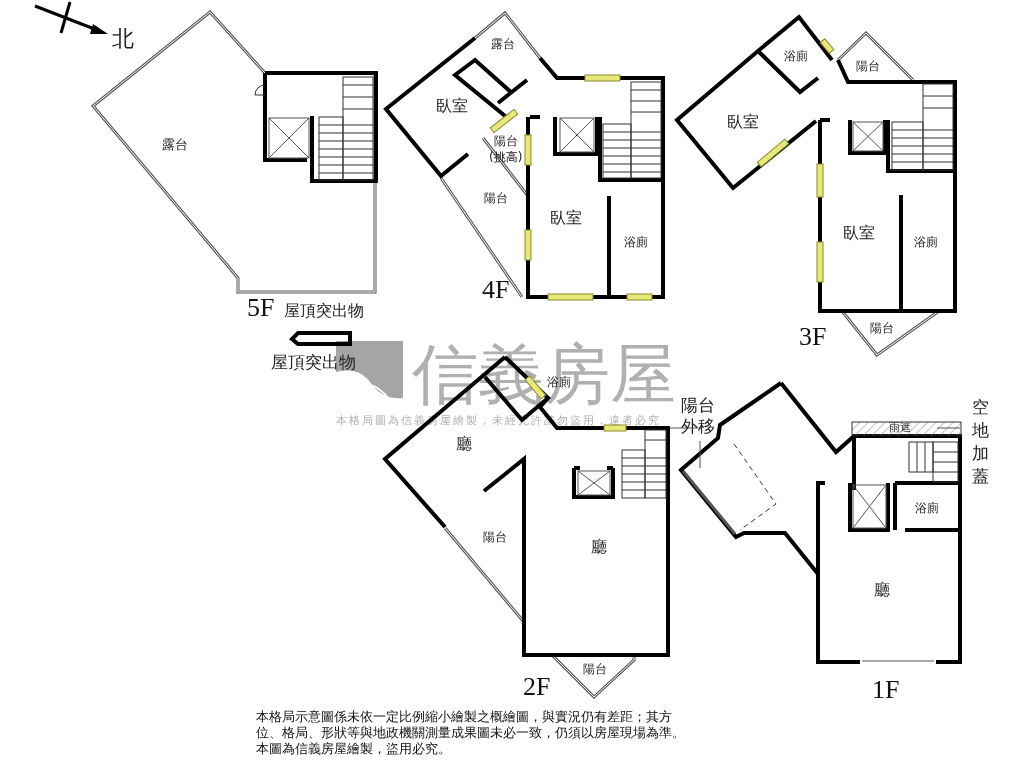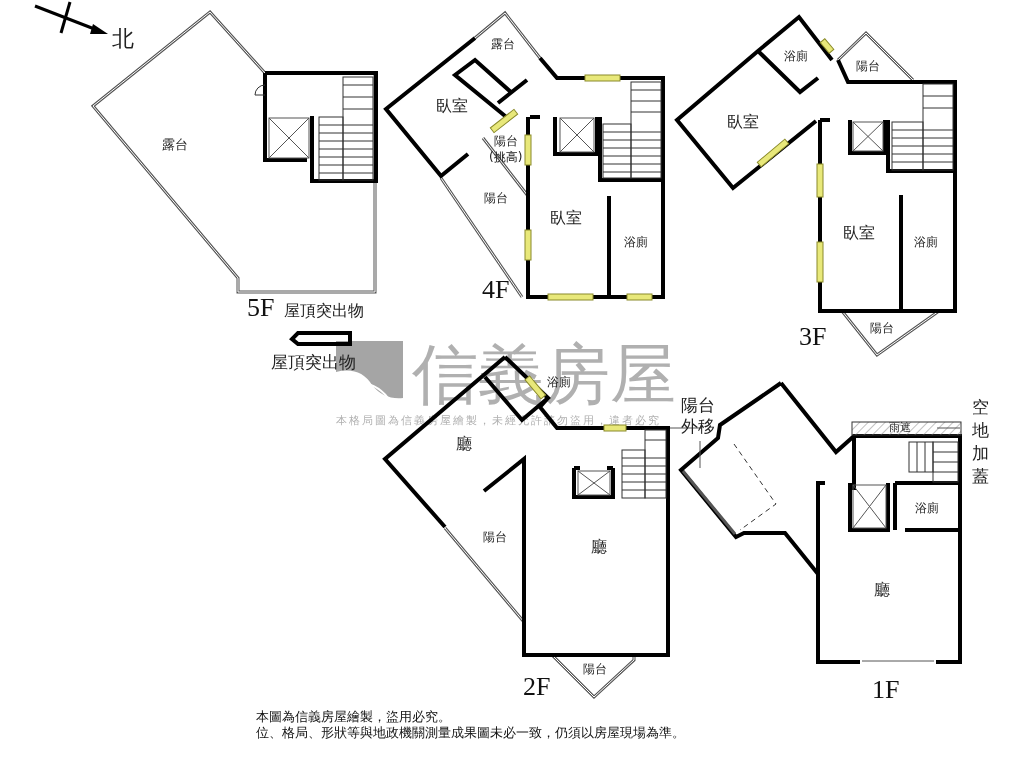--- a/index.html
+++ b/index.html
@@ -223,15 +223,16 @@
     <text class="lbl" x="681" y="432" font-size="17">外移</text>
     <text class="lbl" x="972" y="413" font-size="17">空</text>
     <text class="lbl" x="972" y="436" font-size="17">地</text>
     <text class="lbl" x="972" y="459" font-size="17">加</text>
     <text class="lbl" x="972" y="482" font-size="17">蓋</text>
     <text class="fl" x="872" y="698" font-size="26">1F</text>
   </g>
 </svg>
 
 <div class="note">
+  <div>本格局示意圖係未依一定比例縮小繪製之概繪圖，與實況仍有差距；其方</div>
+  <div>位、格局、形狀等與地政機關測量成果圖未必一致，仍須以房屋現場為準。</div>
   <div>本圖為信義房屋繪製，盜用必究。</div>
-  <div>位、格局、形狀等與地政機關測量成果圖未必一致，仍須以房屋現場為準。</div>
 </div>
 
 </body></html>

